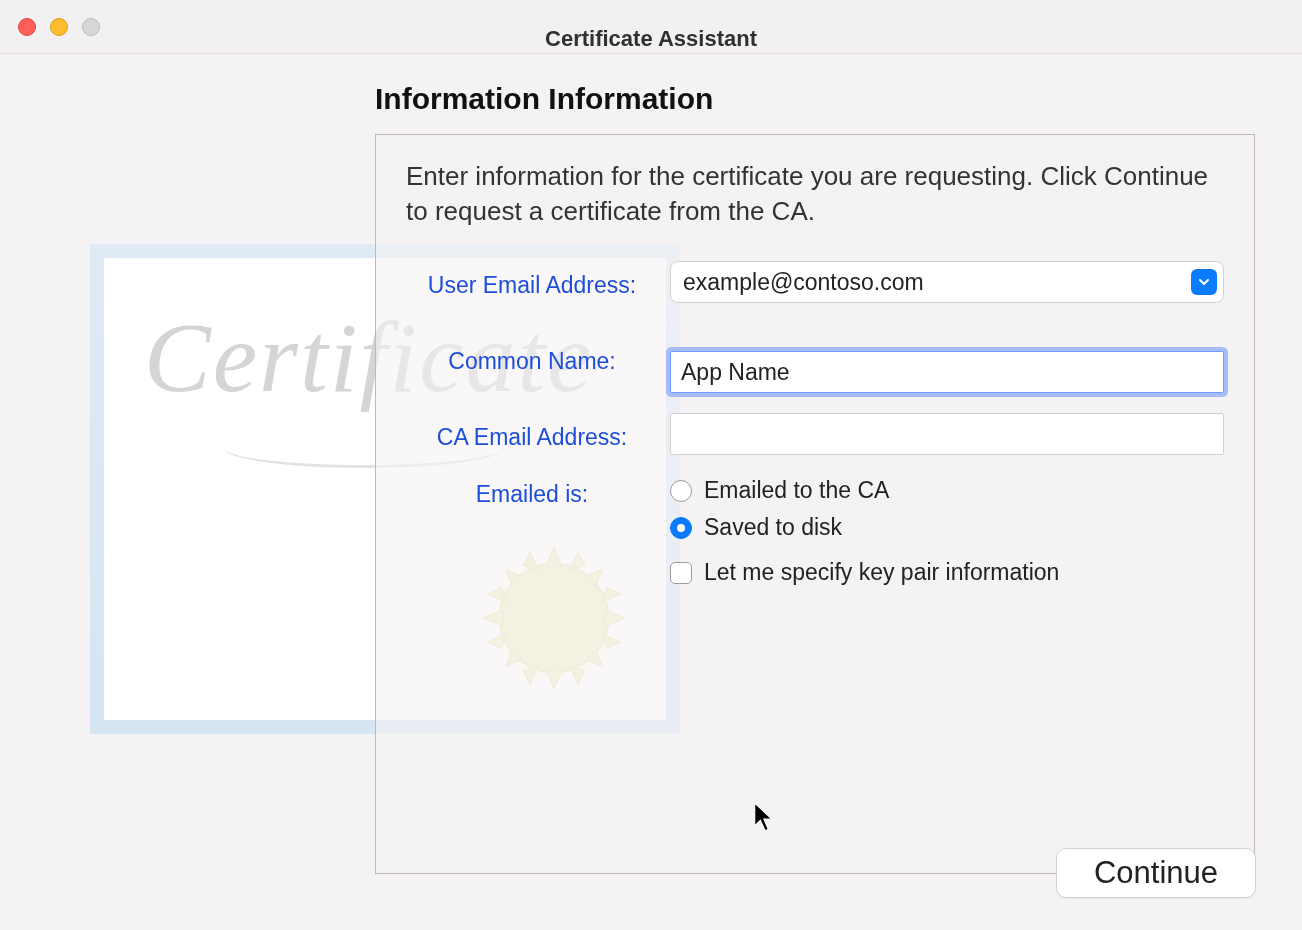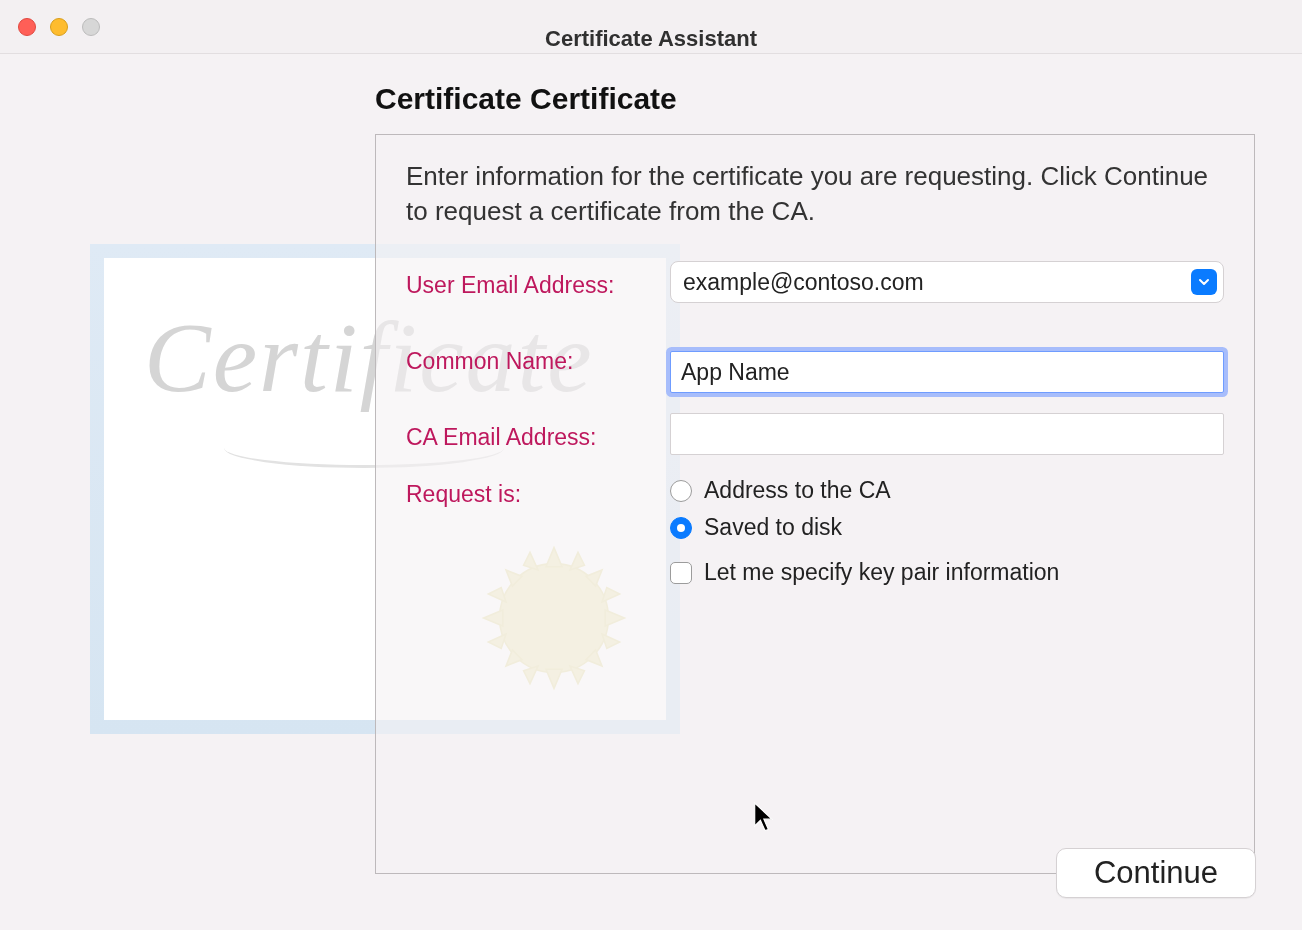--- a/index.html
+++ b/index.html
@@ -119,24 +119,24 @@
       margin-bottom: 32px;
     }
     .form-row {
       display: flex;
       align-items: center;
       margin-bottom: 20px;
     }
     .form-row.top { align-items: flex-start; }
     .label-col {
       width: 264px;
-      text-align: left;
+      text-align: center;
       padding-right: 12px;
       font-size: 23px;
-      color: #be185d;
+      color: #1d4ed8;
       padding-top: 6px;
     }
     .field-col {
       flex: 1;
       border-radius: 20px;
     }
 
     .combo {
       position: relative;
       height: 42px;
@@ -281,21 +281,21 @@
               <polygon points="9,65 20,60 17,69"></polygon>
               <polygon points="91,35 80,40 83,31"></polygon>
               <polygon points="91,65 83,69 80,60"></polygon>
             </g>
           </g>
         </svg>
       </div>
     </div>
   </div>
 
-  <div class="heading">Certificate Certificate</div>
+  <div class="heading">Information Information</div>
 
   <div class="panel">
     <div class="desc">Enter information for the certificate you are requesting. Click Continue to request a certificate from the CA.</div>
 
     <div class="form-row">
       <div class="label-col">User Email Address:</div>
       <div class="field-col">
         <div class="combo">
           <span>example@contoso.com</span>
           <div class="combo-arrow">
@@ -315,26 +315,26 @@
     </div>
 
     <div class="form-row">
       <div class="label-col">CA Email Address:</div>
       <div class="field-col">
         <input class="textfield" type="text" value="" style="">
       </div>
     </div>
 
     <div class="form-row top">
-      <div class="label-col">Request is:</div>
+      <div class="label-col">Emailed is:</div>
       <div class="field-col">
         <div class="radio-stack">
           <label class="radio-item">
             <span class="radio"></span>
-            <span>Address to the CA</span>
+            <span>Emailed to the CA</span>
           </label>
           <label class="radio-item">
             <span class="radio checked"></span>
             <span>Saved to disk</span>
           </label>
         </div>
         <div class="check-block">
           <label class="check-item">
             <span class="checkbox"></span>
             <span>Let me specify key pair information</span>

